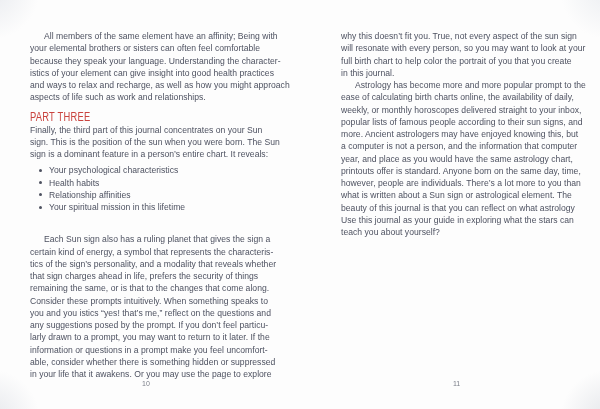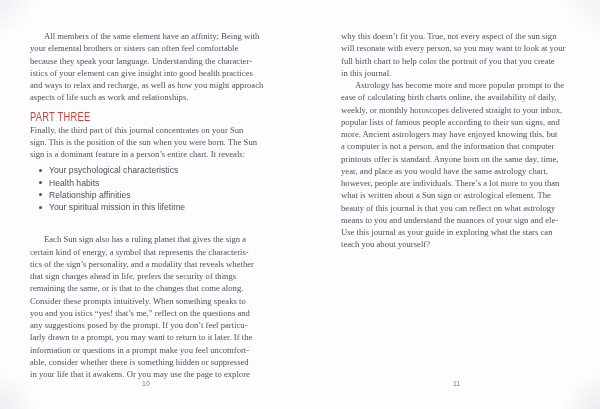--- a/index.html
+++ b/index.html
@@ -34,21 +34,21 @@
     .column {
       position: absolute;
       color: #4d5160;
       font-size: 8.6px;
       line-height: 12.25px;
       letter-spacing: 0.02px;
     }
     .page-left .column { left: 30px; top: 30px; width: 232px; }
     .page-right .column { left: 41px; top: 30px; width: 226px; }
 
-    .line { white-space: nowrap; display: block; height: 12.25px; font-family: Liberation Serif, serif; }
+    .line { white-space: nowrap; display: block; height: 12.25px; }
     .indent { padding-left: 14px; }
 
     .heading {
       color: #c9433e;
       font-family: "Liberation Sans Narrow", "Liberation Sans", sans-serif;
       font-size: 12px;
       font-weight: normal;
       letter-spacing: 0.3px;
       transform: scaleX(0.78);
       transform-origin: left center;
@@ -135,25 +135,24 @@
         <span class="line">full birth chart to help color the portrait of you that you create</span>
         <span class="line">in this journal.</span>
       </div>
       <div>
         <span class="line indent">Astrology has become more and more popular prompt to the</span>
         <span class="line">ease of calculating birth charts online, the availability of daily,</span>
         <span class="line">weekly, or monthly horoscopes delivered straight to your inbox,</span>
         <span class="line">popular lists of famous people according to their sun signs, and</span>
         <span class="line">more. Ancient astrologers may have enjoyed knowing this, but</span>
         <span class="line">a computer is not a person, and the information that computer</span>
+        <span class="line">year, and place as you would have the same astrology chart,</span>
         <span class="line">printouts offer is standard. Anyone born on the same day, time,</span>
-        <span class="line">year, and place as you would have the same astrology chart,</span>
         <span class="line">however, people are individuals. There’s a lot more to you than</span>
         <span class="line">what is written about a Sun sign or astrological element. The</span>
         <span class="line">beauty of this journal is that you can reflect on what astrology</span>
-        <span class="line">means to you and understand the nuances of your sign and ele-</span>
         <span class="line">Use this journal as your guide in exploring what the stars can</span>
         <span class="line">teach you about yourself?</span>
       </div>
     </div>
     <span class="page-number">11</span>
   </div>
 </div>
 
 </body></html>

